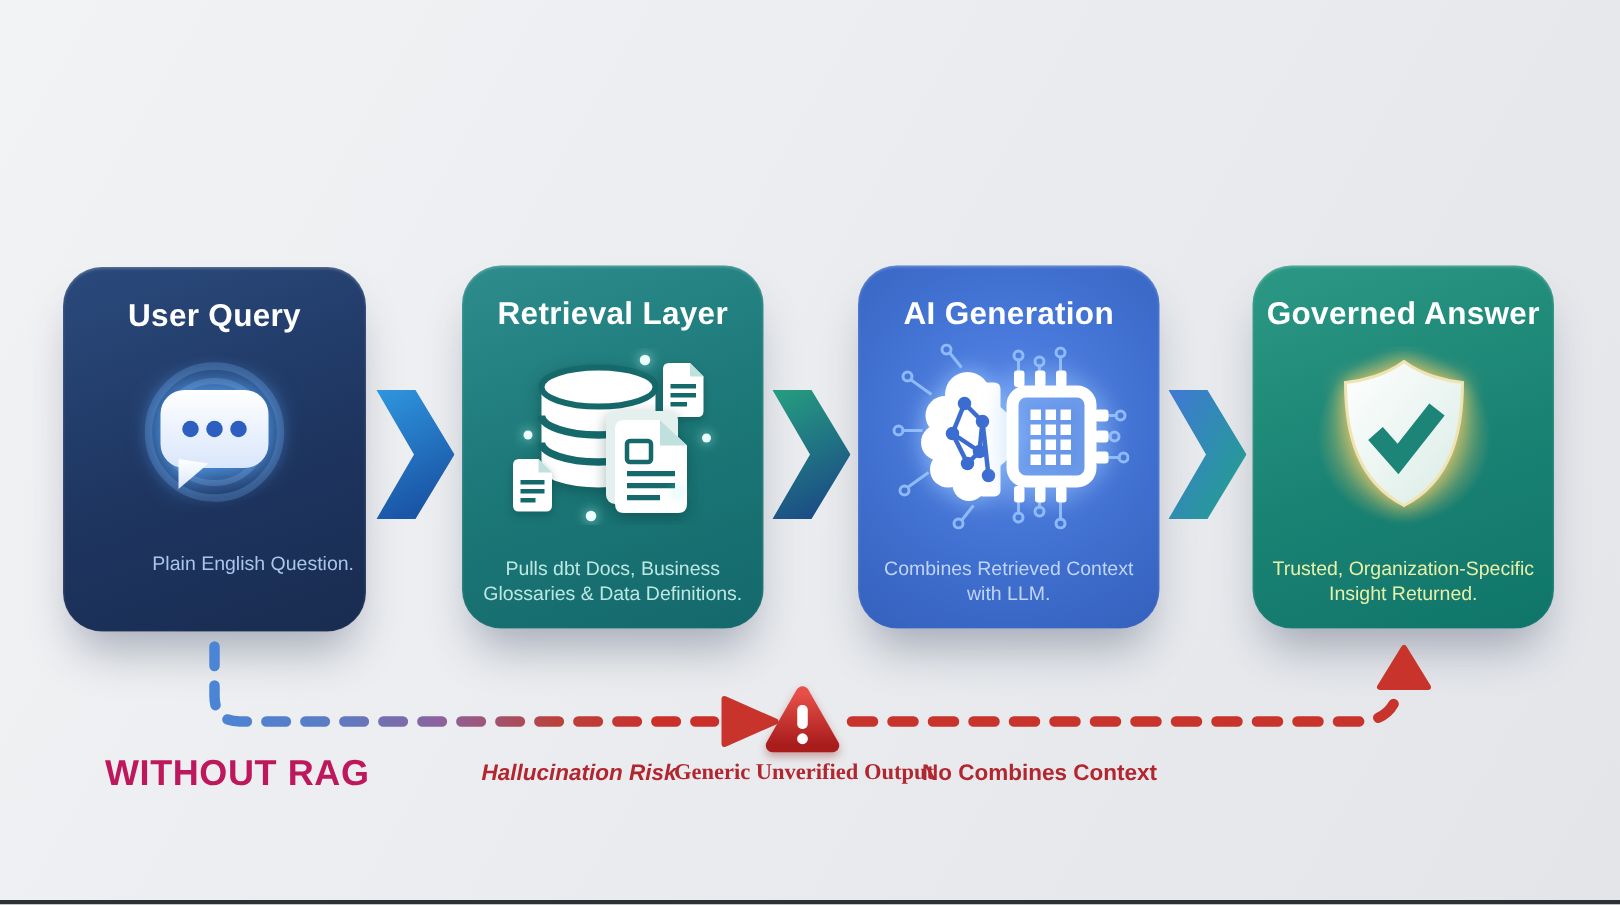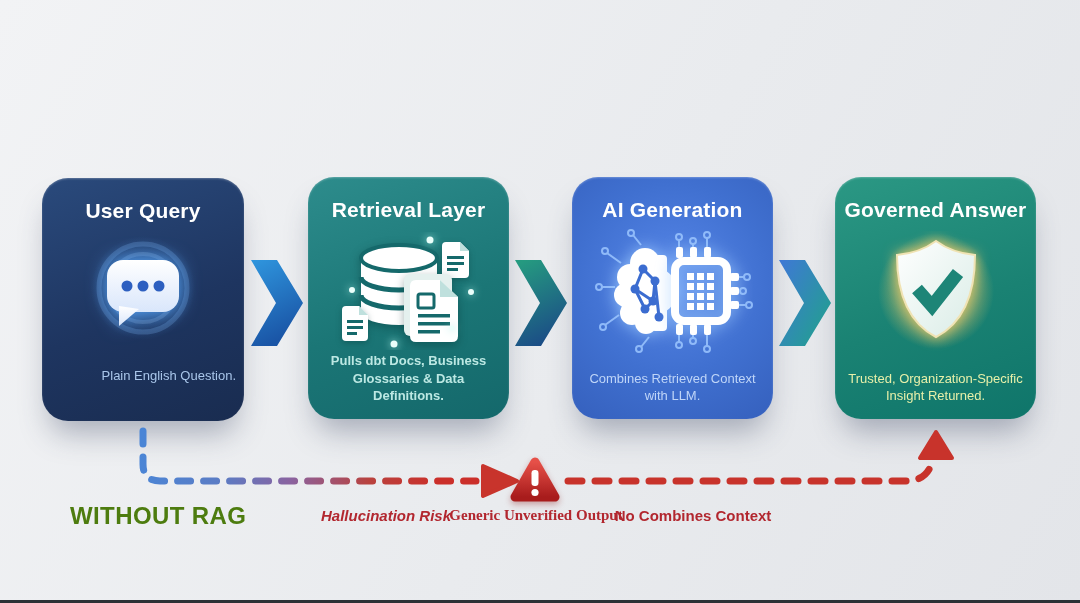--- a/index.html
+++ b/index.html
@@ -32,35 +32,35 @@
   }
   .icon-wrap{
     position:absolute;left:0;right:0;top:56px;height:116px;
     display:flex;align-items:center;justify-content:center;
   }
   .card-caption{
     position:absolute;left:0;right:0;bottom:14px;
     text-align:center;font-size:13px;line-height:1.35;padding:0 8px;
   }
   .card1 .card-caption{color:#a9c6ea;bottom:36px;text-align:right;}
-  .card2 .card-caption{color:#bce8e3;font-weight:bold;}
+  .card2 .card-caption{color:#bce8e3;}
   .card3 .card-caption{color:#bfd5f8;}
   .card4 .card-caption{color:#e7f0a9;}
 
   
   .chev{position:absolute;top:260px;width:52px;height:86px;}
   .chev1{left:251px;} .chev2{left:515px;} .chev3{left:779px;}
 
   
   .overlay{position:absolute;inset:0;pointer-events:none;}
 
   
   .without-rag{
     position:absolute;left:70px;top:502px;
-    font-size:24px;font-weight:bold;color:#4d7c0f;letter-spacing:.4px;
+    font-size:24px;font-weight:bold;color:#be185d;letter-spacing:.4px;
   }
   .risk{
     position:absolute;top:507px;transform:translateX(-50%);
     font-size:15px;font-weight:bold;color:#b2272f;white-space:nowrap;
   }
   .risk1{left:386px;font-style:italic;} .risk2{left:536px;font-family:Liberation Serif, serif;} .risk3{left:693px;}
 </style>
 </head>
 <body>
 

